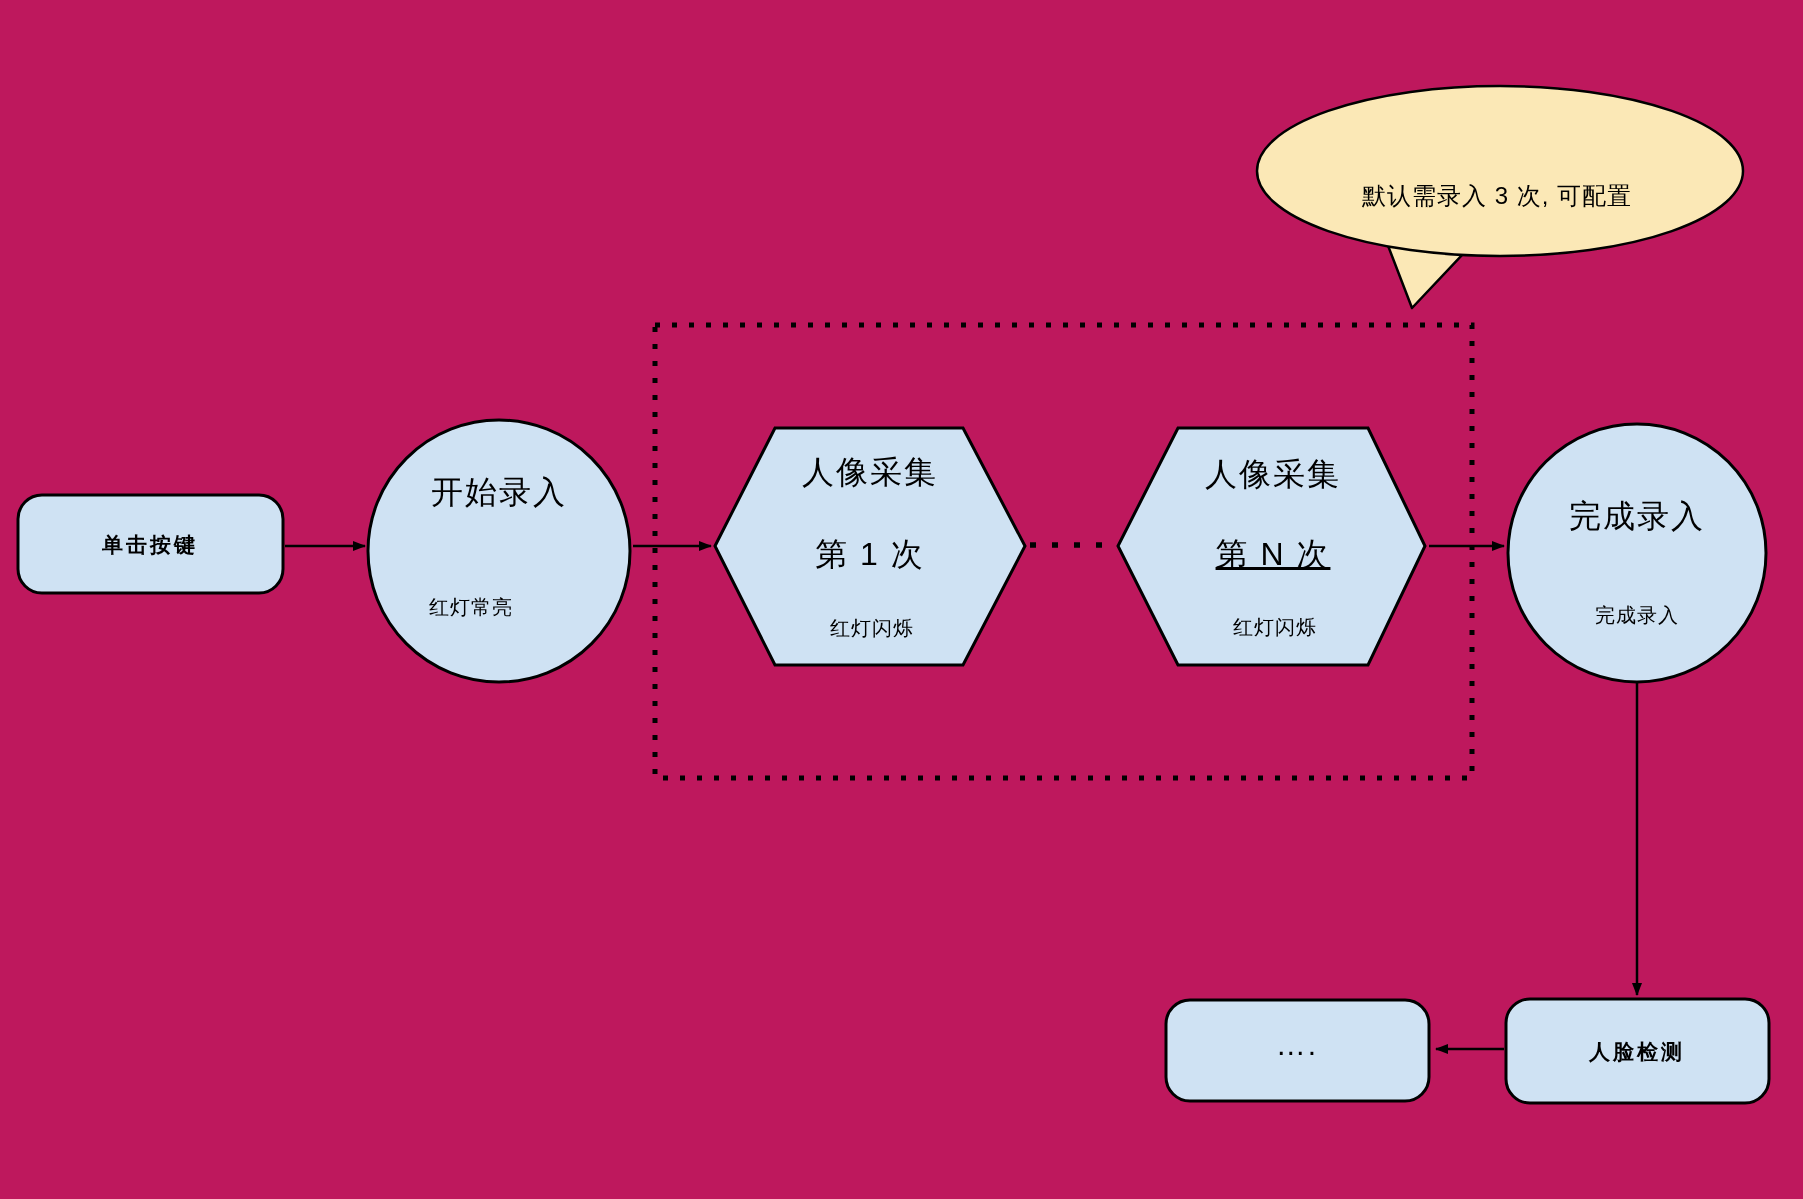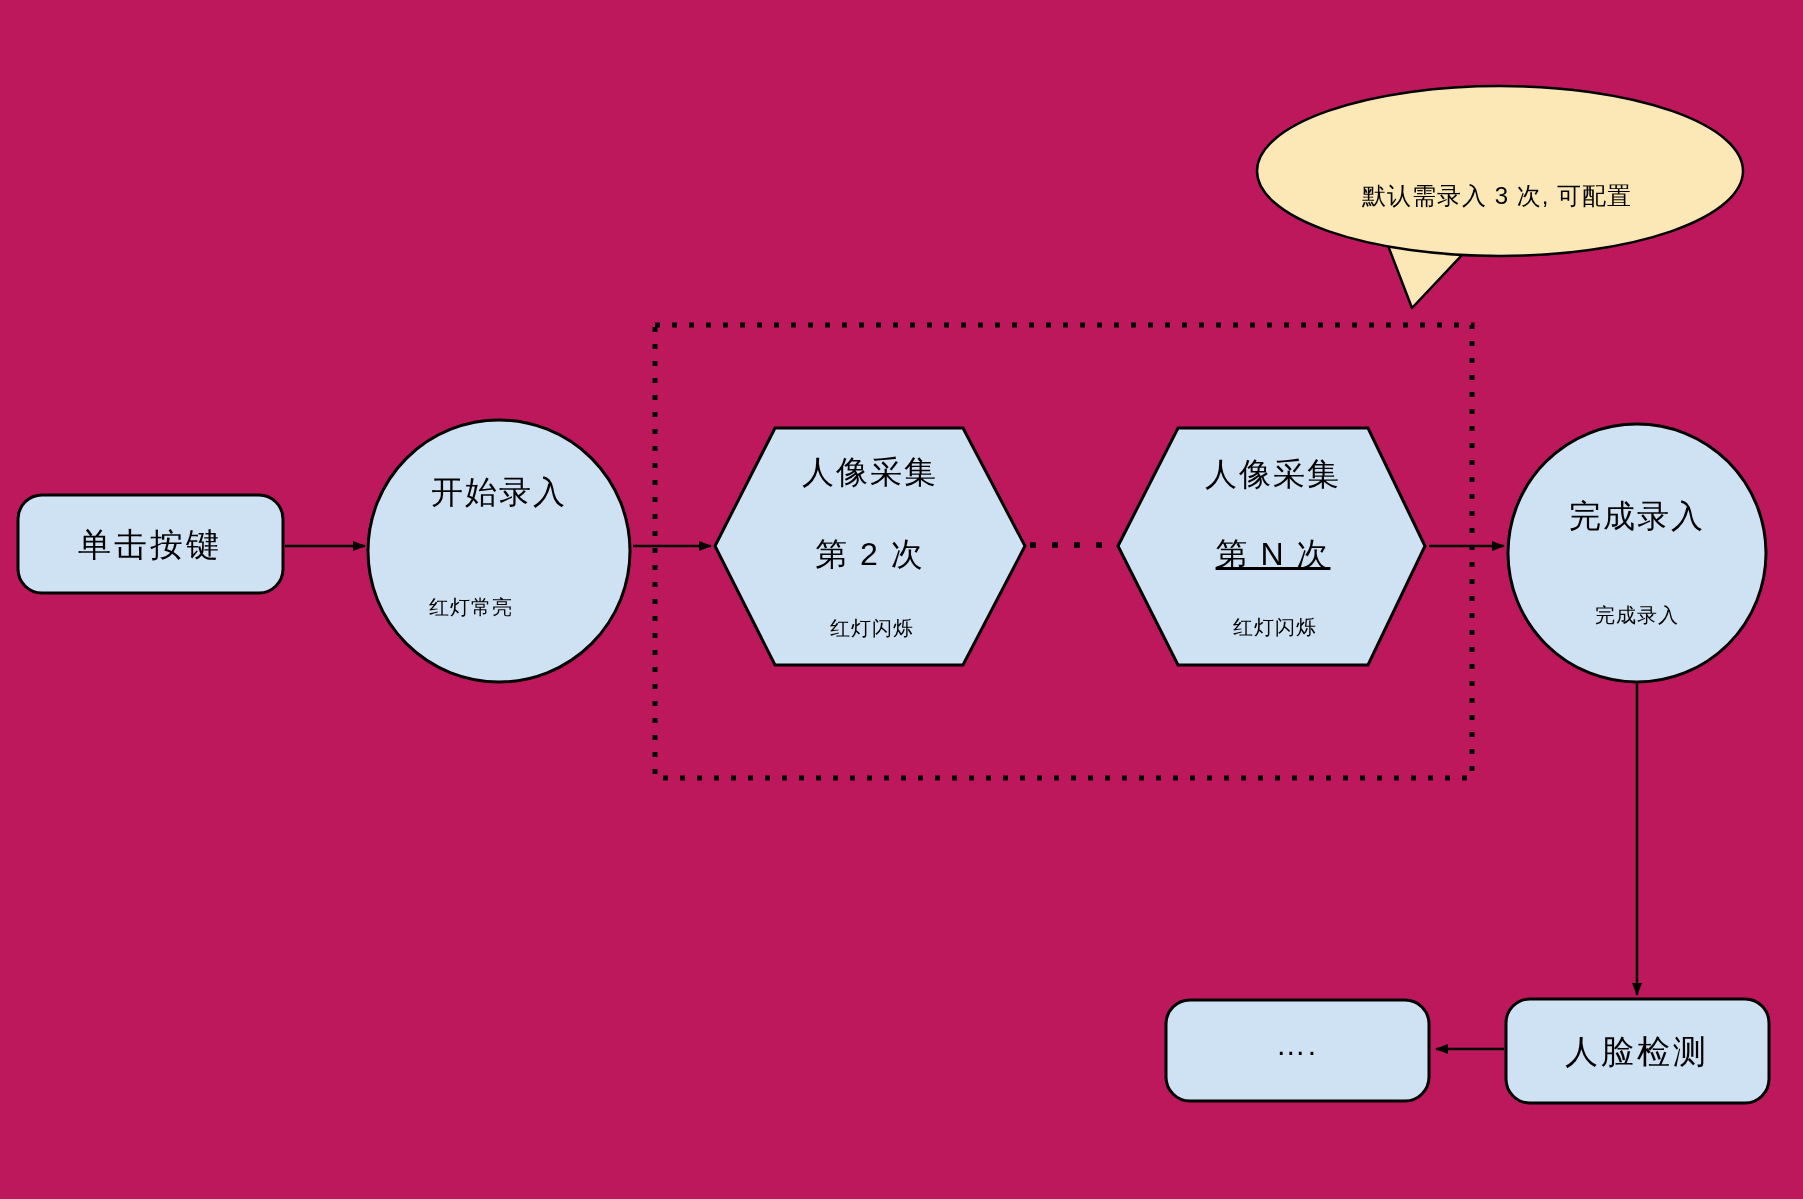--- a/index.html
+++ b/index.html
@@ -24,21 +24,21 @@
   }
   .node-text {
     position: absolute;
     transform: translate(-50%, -50%);
     color: #000000;
     white-space: nowrap;
     text-align: center;
   }
   .title-text  { font-size: 32px; letter-spacing: 2px; }
   .sub-text    { font-size: 20px; letter-spacing: 1px; }
-  .label-lg    { font-size: 33px; letter-spacing: 3px; }
+  .label-lg    { font-size: 21px; letter-spacing: 3px; font-weight: bold; }
   .callout-text{ font-size: 24px; letter-spacing: 1px; }
   .dots-text   { font-size: 30px; letter-spacing: 2px; }
 </style>
 </head>
 <body>
 
 <div id="canvas">
 
   <svg id="shape-layer" viewBox="0 0 1803 1199" xmlns="http://www.w3.org/2000/svg">
     <defs>
@@ -76,21 +76,21 @@
   </svg>
 
   <div class="node-text callout-text" style="left:1497px; top:196px;">默认需录入 3 次, 可配置</div>
 
   <div class="node-text label-lg" style="left:150px; top:545px;">单击按键</div>
 
   <div class="node-text title-text" style="left:499px; top:493px;">开始录入</div>
   <div class="node-text sub-text" style="left:471px; top:607px;">红灯常亮</div>
 
   <div class="node-text title-text" style="left:870px; top:473px;">人像采集</div>
-  <div class="node-text title-text" style="left:870px; top:555px;">第 2 次</div>
+  <div class="node-text title-text" style="left:870px; top:555px;">第 1 次</div>
   <div class="node-text sub-text" style="left:872px; top:628px;">红灯闪烁</div>
 
   <div class="node-text title-text" style="left:1273px; top:475px;">人像采集</div>
   <div class="node-text title-text" style="left:1273px; top:555px;text-decoration:underline;">第 N 次</div>
   <div class="node-text sub-text" style="left:1275px; top:627px;">红灯闪烁</div>
 
   <div class="node-text title-text" style="left:1637px; top:497px;margin-top:20px;">完成录入</div>
   <div class="node-text sub-text" style="left:1637px; top:615px;">完成录入</div>
 
   <div class="node-text label-lg" style="left:1637px; top:1052px;">人脸检测</div>

